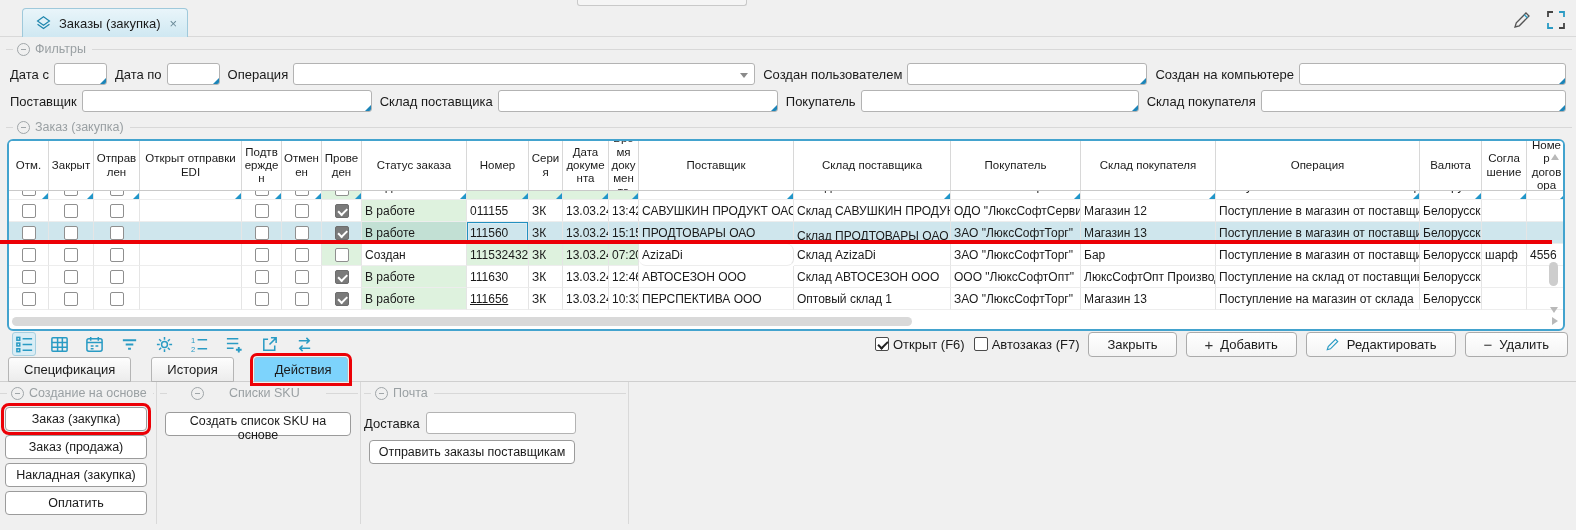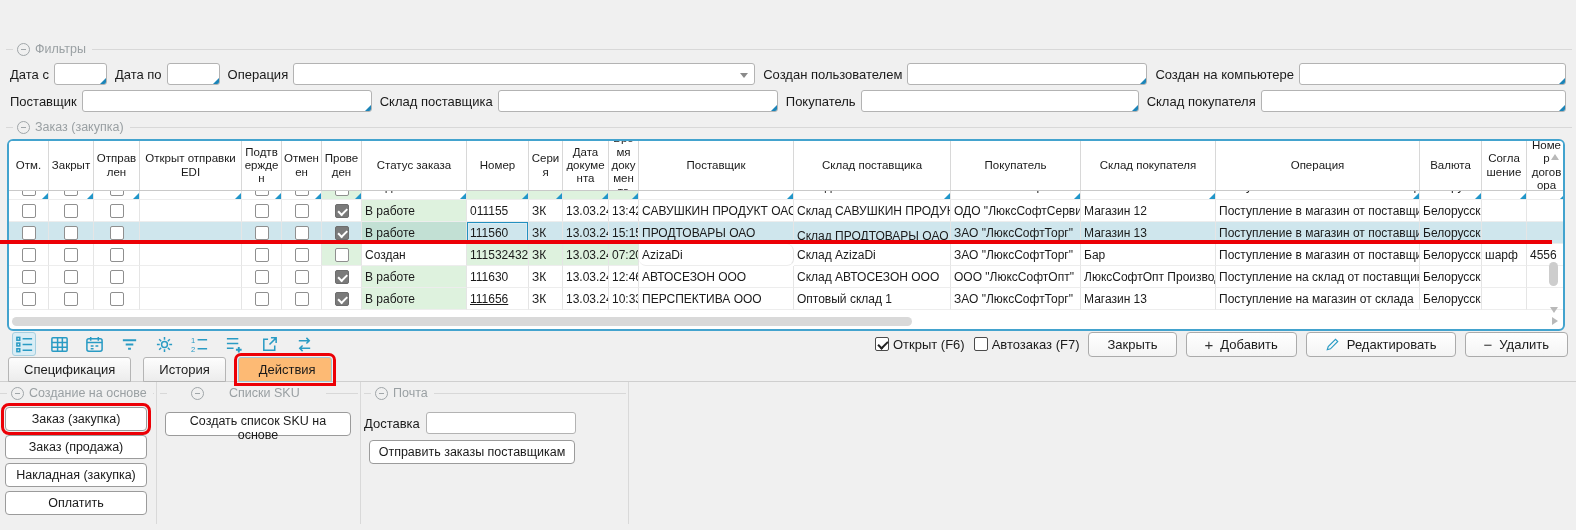--- a/index.html
+++ b/index.html
@@ -65,36 +65,59 @@
   .ibtn.active{background:#d9edf5;border:1px solid #a6cfe0;border-radius:3px;}
   .ti{fill:none;stroke:#2a9bc4;stroke-width:1.6;width:19px;height:19px;}
   .right-controls{margin-left:auto;display:flex;align-items:center;gap:9px;}
   .xcb{width:14px;height:14px;border:1px solid #4a4a4a;border-radius:2px;background:#fff;box-sizing:border-box;position:relative;flex:0 0 auto;}
   .xcb.on::after{content:"";position:absolute;left:2px;top:3px;width:8px;height:4px;border-left:2px solid #222;border-bottom:2px solid #222;transform:rotate(-45deg);}
   .cbl{display:flex;align-items:center;gap:4px;font-size:13px;}
   .btn{height:25px;border:1px solid #ababab;border-radius:4px;background:linear-gradient(#fff,#f4f4f4);font-size:13px;padding:0 18px;display:inline-flex;align-items:center;gap:7px;color:#1a1a1a;font-family:"Liberation Sans",sans-serif;}
   .btn .pm{font-size:15px;color:#333;line-height:1;}
 
   
-  .subtabs{position:absolute;left:8px;top:357px;height:14px;display:flex;gap:12px;z-index:30;}
+  .subtabs{position:absolute;left:8px;top:357px;height:14px;display:flex;gap:20px;z-index:30;}
   .stab{box-sizing:border-box;height:25px;padding:0 15px;display:flex;align-items:center;font-size:13px;background:linear-gradient(#fdfdfd,#ececec);border:1px solid #b5b5b5;border-radius:3px 3px 0 0;}
-  .stab.active{background:#fdba74;border-color:#9ec7d8;padding-left:20px;}
+  .stab.active{background:#7dd3fc;border-color:#9ec7d8;padding-left:20px;}
   .subtabs-line{position:absolute;left:0;top:381px;width:1576px;border-top:1px solid #cfcfcf;}
 
   
   .panel{position:absolute;top:383px;height:141px;}
   .pdivider{position:absolute;top:382px;height:142px;width:1px;background:#d9d9d9;}
   .pbtn{display:block;box-sizing:border-box;width:142px;height:24px;margin:3px 0 4px 5px;border:1px solid #9b9b9b;border-radius:4px;background:#fff;font-size:12.5px;color:#1a1a1a;font-family:"Liberation Sans",sans-serif;}
   .pi{width:15px;height:15px;}
 </style>
 </head>
 <body>
 
 <div class="screen">
 
+  <div class="tabbar">
+    <div class="top-partial"></div>
+    <div class="doc-tab">
+      <svg width="17" height="17" viewBox="0 0 20 20" fill="none">
+        <path d="M10 2l7 5-7 5-7-5z" stroke="#1f86ad" stroke-width="1.4" fill="#dff0f7"></path>
+        <path d="M3 11l7 5 7-5" stroke="#1f86ad" stroke-width="1.4"></path>
+      </svg>
+      <span>Заказы (закупка)</span>
+      <span class="close">×</span>
+    </div>
+    <div class="top-icons">
+      <svg width="20" height="20" viewBox="0 0 20 20" fill="none">
+        <path d="M3 17l1.3-4.2L14 3l3 3-9.7 9.8z" stroke="#555" stroke-width="1.3"></path>
+        <path d="M12.3 4.7l3 3" stroke="#2a9bc4" stroke-width="1.3"></path>
+      </svg>
+      <svg width="20" height="20" viewBox="0 0 20 20" fill="none" stroke-width="1.8">
+        <path d="M2 7V2h5" stroke="#444"></path>
+        <path d="M13 2h5v5" stroke="#2a9bc4"></path>
+        <path d="M2 13v5h5" stroke="#2a9bc4"></path>
+        <path d="M18 13v5h-5" stroke="#444"></path>
+      </svg>
+    </div>
+  </div>
 
   <div class="legend" style="left:6px;top:42px;right:4px;">
     <span class="pre"></span>
     <span class="ci"></span>
     <span>Фильтры</span>
     <span class="line"></span>
   </div>
 
   <div class="frow" style="top:62px;">
     <label>Дата с</label>

